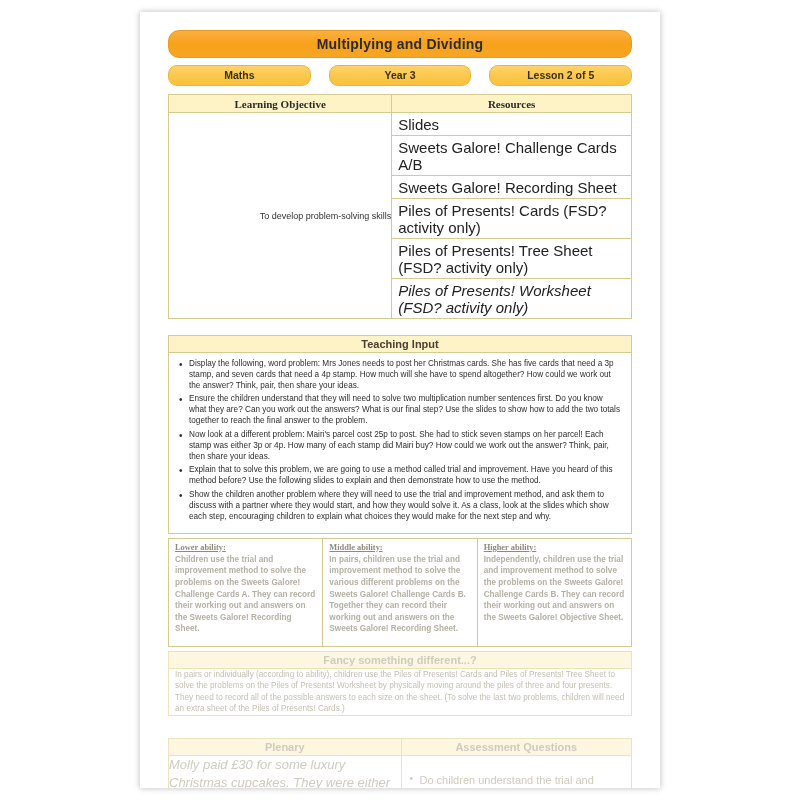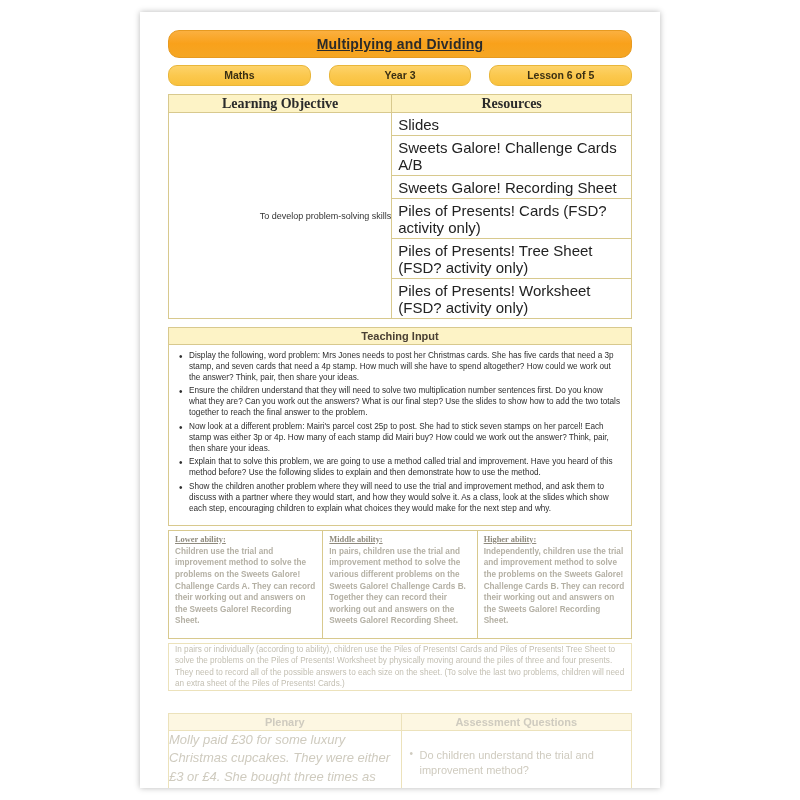--- a/index.html
+++ b/index.html
@@ -33,21 +33,20 @@
     background: linear-gradient(to bottom, #fbb040 0%, #f9a11b 48%, #f5a623 100%);
     border: 1px solid #e79a20;
     border-radius: 11px;
     height: 26px;
     line-height: 26px;
     text-align: center;
     color: #2b2b2b;
     font-weight: bold;
     font-size: 14px;
     letter-spacing: .2px;
-    text-decoration: underline;
   }
 
   .meta-row {
     display: flex;
     gap: 18px;
     margin-top: 7px;
   }
   .meta-pill {
     flex: 1;
     background: linear-gradient(to bottom, #fdd36a 0%, #fbc84e 50%, #f9c13c 100%);
@@ -68,21 +67,21 @@
     border-collapse: collapse;
     width: 100%;
     table-layout: fixed;
   }
   .tbl td, .tbl th { border: 1px solid #d8c98e; padding: 0; }
 
   .hdr {
     background: #fdf3c6;
     text-align: center;
     font-weight: bold;
-    font-size: 14px;
+    font-size: 11px;
     color: #2b2b2b;
     height: 17px;
     font-family: "Liberation Serif", serif;
   }
   .band {
     background: #fdf3c6;
     text-align: center;
     font-weight: bold;
     font-size: 11px;
     color: #5a5246;
@@ -96,21 +95,21 @@
     color: #333;
     padding: 6px 8px;
     vertical-align: middle;
   }
   .res-line {
     font-size: 15px;
     color: #222;
     padding: 2.5px 6px;
     border-bottom: 1px solid #d8c98e;
   }
-  .res-line:last-child { border-bottom: none; }
+  .res-line:last-child { border-bottom: none; font-style: italic; }
 
   .bullets {
     margin: 0;
     padding: 6px 10px 7px 10px;
     font-size: 8.2px;
     line-height: 1.32;
     color: #2e2e2e;
   }
   .bullets li { margin-bottom: 3px; list-style: none; position: relative; padding-left: 10px; }
   .bullets li:before {
@@ -188,21 +187,21 @@
 <body>
 
 <div class="page">
   <div class="sheet">
 
     <div class="title-bar">Multiplying and Dividing</div>
 
     <div class="meta-row">
       <div class="meta-pill">Maths</div>
       <div class="meta-pill">Year 3</div>
-      <div class="meta-pill">Lesson 6 of 5</div>
+      <div class="meta-pill">Lesson 2 of 5</div>
     </div>
 
     <table class="tbl">
       <tbody>
           <tr>
         <th class="hdr" style="width:48%">Learning Objective</th>
         <th class="hdr">Resources</th>
       </tr>
       <tr>
         <td class="lo-cell">To develop problem-solving skills</td>
@@ -211,21 +210,21 @@
           <div class="res-line">Sweets Galore! Challenge Cards A/B</div>
           <div class="res-line">Sweets Galore! Recording Sheet</div>
           <div class="res-line">Piles of Presents! Cards (FSD? activity only)</div>
           <div class="res-line">Piles of Presents! Tree Sheet (FSD? activity only)</div>
           <div class="res-line">Piles of Presents! Worksheet (FSD? activity only)</div>
         </td>
       </tr>
     </tbody>
       </table>
 
-    <table class="tbl" style="margin-top:8px">
+    <table class="tbl" style="margin-top:16px">
       <tbody>
           <tr>
             <td class="band band-strong">Teaching Input</td>
           </tr>
       <tr>
         <td>
           <ul class="bullets">
             <li>Display the following, word problem: Mrs Jones needs to post her Christmas cards. She has five cards that need a 3p stamp, and seven cards that need a 4p stamp. How much will she have to spend altogether? How could we work out the answer? Think, pair, then share your ideas.</li>
             <li>Ensure the children understand that they will need to solve two multiplication number sentences first. Do you know what they are? Can you work out the answers? What is our final step? Use the slides to show how to add the two totals together to reach the final answer to the problem.</li>
             <li>Now look at a different problem: Mairi's parcel cost 25p to post. She had to stick seven stamps on her parcel! Each stamp was either 3p or 4p. How many of each stamp did Mairi buy? How could we work out the answer? Think, pair, then share your ideas.</li>
@@ -243,28 +242,31 @@
         <td style="width:33.33%">
           <div class="ability-head">Lower ability:</div>
           <div class="ability-body">Children use the trial and improvement method to solve the problems on the Sweets Galore! Challenge Cards A. They can record their working out and answers on the Sweets Galore! Recording Sheet.</div>
         </td>
         <td style="width:33.33%">
           <div class="ability-head">Middle ability:</div>
           <div class="ability-body">In pairs, children use the trial and improvement method to solve the various different problems on the Sweets Galore! Challenge Cards B. Together they can record their working out and answers on the Sweets Galore! Recording Sheet.</div>
         </td>
         <td style="width:33.33%">
           <div class="ability-head">Higher ability:</div>
-          <div class="ability-body">Independently, children use the trial and improvement method to solve the problems on the Sweets Galore! Challenge Cards B. They can record their working out and answers on the Sweets Galore! Recording Sheet.</div>
+          <div class="ability-body">Independently, children use the trial and improvement method to solve the problems on the Sweets Galore! Challenge Cards B. They can record their working out and answers on the Sweets Galore! Objective Sheet.</div>
         </td>
       </tr>
     </tbody>
       </table>
 
     <table class="tbl fade" style="margin-top:4px">
       <tbody>
+          <tr>
+            <td class="band band-fade">Fancy something different...?</td>
+          </tr>
       <tr>
             <td class="faded-para tall">In pairs or individually (according to ability), children use the Piles of Presents! Cards and Piles of Presents! Tree Sheet to solve the problems on the Piles of Presents! Worksheet by physically moving around the piles of three and four presents. They need to record all of the possible answers to each size on the sheet. (To solve the last two problems, children will need an extra sheet of the Piles of Presents! Cards.)</td>
           </tr>
     </tbody>
       </table>
 
     <table class="tbl fade" style="margin-top:22px">
       <tbody>
           <tr>
         <td class="band band-fade" style="width:50%">Plenary</td>

